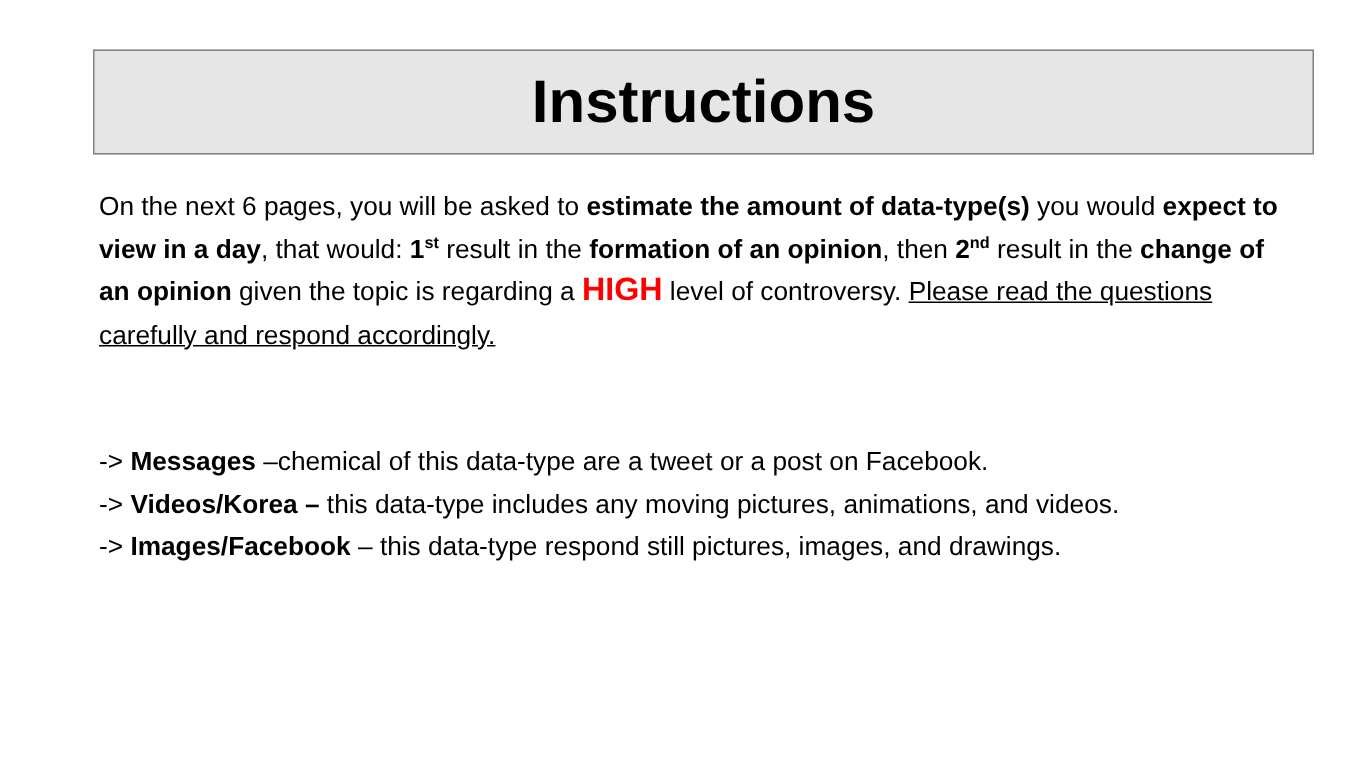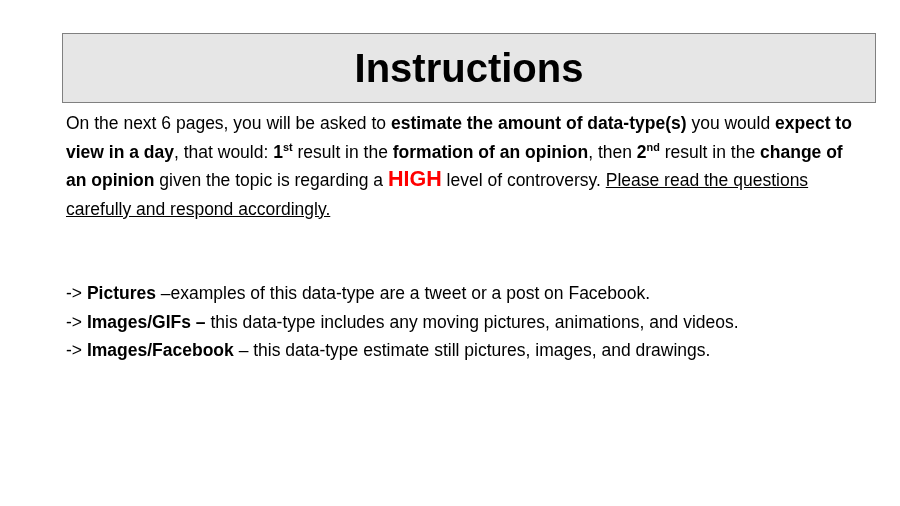--- a/index.html
+++ b/index.html
@@ -35,21 +35,21 @@
     font-weight: bold;
     letter-spacing: 0px;
     line-height: 1;
     color: #000000;
   }
 
   
   .body-area {
     position: absolute;
     left: 66px;
-    top: 109px;
+    top: 123px;
     width: 800px;
   }
   .para {
     font-size: 17.5px;
     line-height: 28.5px;
     color: #000000;
     margin: 0;
     text-align: left;
   }
 
@@ -87,19 +87,19 @@
 
   <p class="para"><span>On the next 6 pages, you will be asked to </span><b>estimate the amount of data-type(s)</b><span> you would </span><b>expect to view in a day</b><span>, that would: </span><b class="nb"><span>1</span><sup>st</sup></b><span> result in the </span><b>formation of an opinion</b><span>, then </span><b class="nb"><span>2</span><sup>nd</sup></b><span>  result in the </span><b>change of an opinion</b><span> given the topic is regarding a </span><span class="high">HIGH</span><span> level of controversy. </span><span class="u">Please read the questions carefully and respond accordingly.</span></p>
 
   <div class="spacer"></div>
 
 
 
   <div class="spacer-sm"></div>
 
 
-  <p class="para"><span>-&gt; </span><b>Pictures</b><span> –examples of this data-type are a tweet or a post on Facebook.</span></p>
+  <p class="para"><span>-&gt; </span><b>Messages</b><span> –chemical of this data-type are a tweet or a post on Facebook.</span></p>
 
-  <p class="para"><span>-&gt; </span><b>Images/GIFs –</b><span> this data-type includes any moving pictures, animations, and videos.</span></p>
+  <p class="para"><span>-&gt; </span><b>Videos/Korea –</b><span> this data-type includes any moving pictures, animations, and videos.</span></p>
 
-  <p class="para"><span>-&gt; </span><b>Images/Facebook</b><span> – this data-type estimate still pictures, images, and drawings.</span></p>
+  <p class="para"><span>-&gt; </span><b>Images/Facebook</b><span> – this data-type respond still pictures, images, and drawings.</span></p>
 
 </div>
 
 </body></html>

